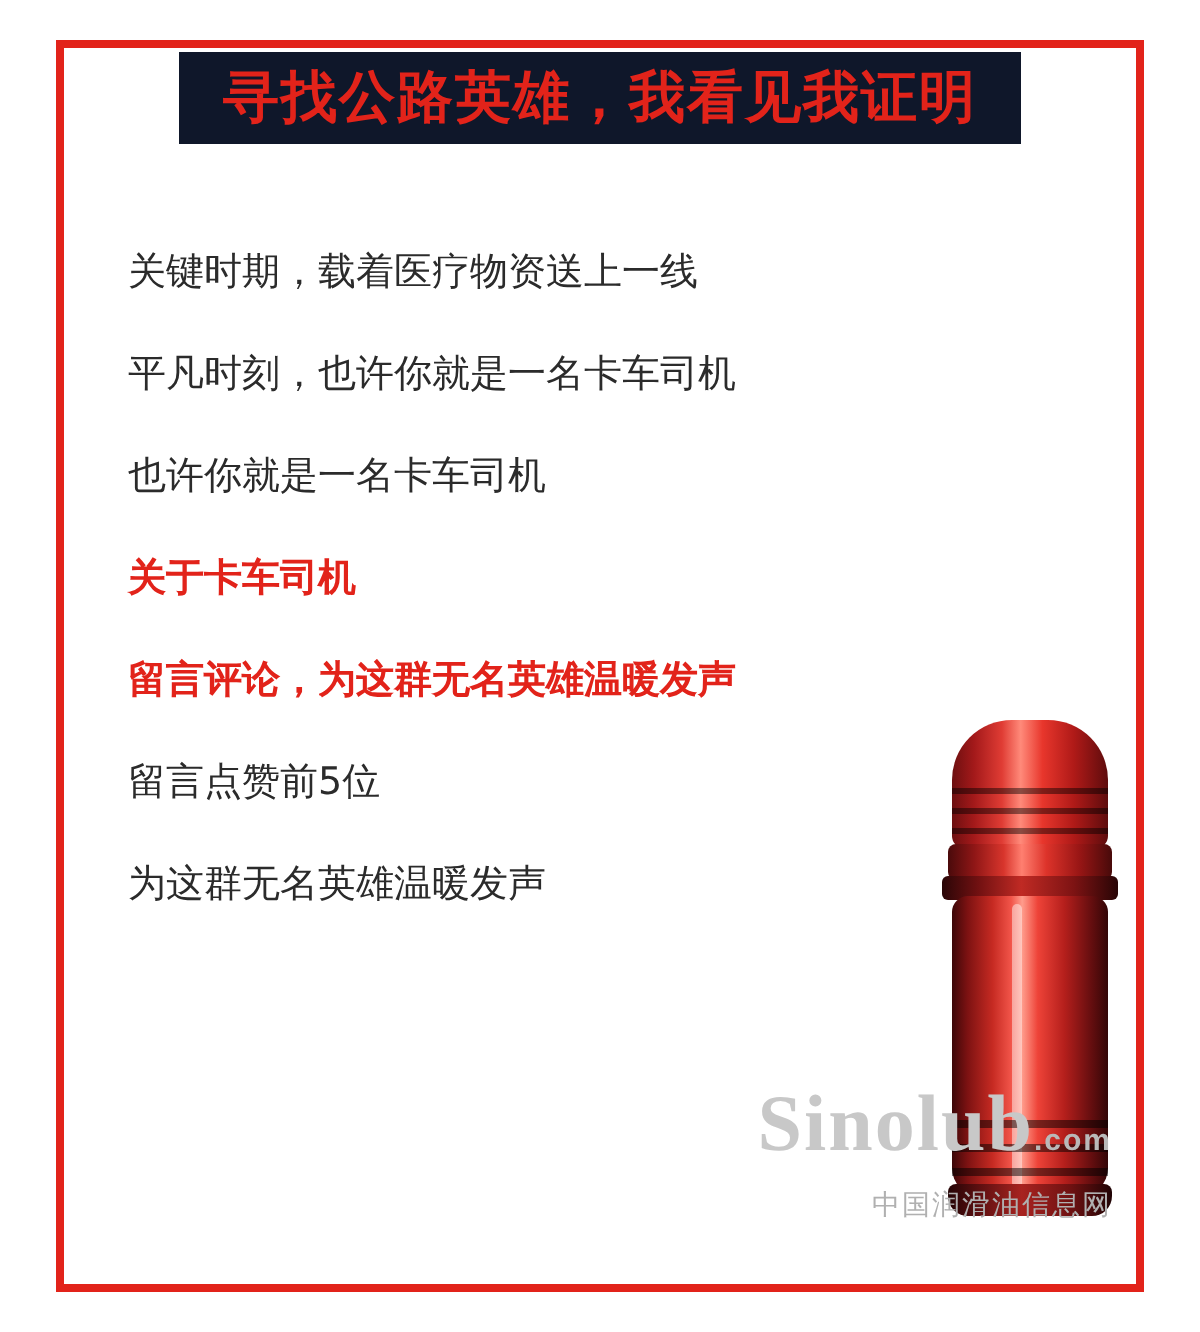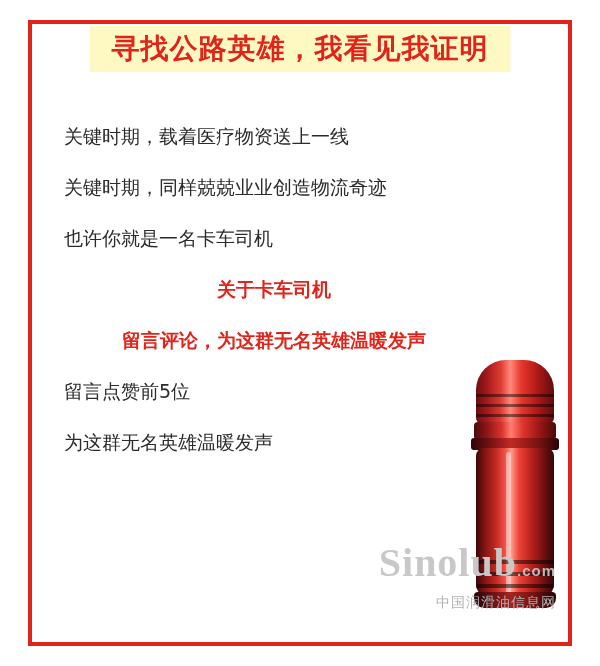--- a/index.html
+++ b/index.html
@@ -27,21 +27,21 @@
     width: 544px;
     height: 626px;
     border: 4px solid #e2231a;
     box-sizing: border-box;
   }
   .title-wrap {
     position: absolute;
     left: 50%;
     transform: translateX(-50%);
     top: 26px;
-    background: #fef9c3;
+    background: #0f172a;
     padding: 6px 22px;
     white-space: nowrap;
   }
   .title {
     color: #e2231a;
     font-size: 28px;
     font-weight: bold;
     letter-spacing: 1px;
     line-height: 34px;
     font-family: "DejaVu Sans", "Liberation Sans", sans-serif;
@@ -57,21 +57,20 @@
     line-height: 25px;
     color: #2b2b2b;
     margin-bottom: 26px;
     white-space: nowrap;
     font-family: "DejaVu Sans", "Liberation Sans", sans-serif;
     margin-top: 20px;
   }
   .line.accent {
     color: #e2231a;
     font-weight: bold;
-    text-align: center;
   }
   
   .bottle {
     position: absolute;
     left: 468px;
     top: 360px;
     width: 96px;
     height: 250px;
   }
   .bottle .cap {
@@ -183,21 +182,21 @@
 <div class="poster">
 
   <div class="frame"></div>
 
   <div class="title-wrap">
     <div class="title">寻找公路英雄，我看见我证明</div>
   </div>
 
   <div class="lines">
     <div class="line">关键时期，载着医疗物资送上一线</div>
-    <div class="line">关键时期，同样兢兢业业创造物流奇迹</div>
+    <div class="line">平凡时刻，也许你就是一名卡车司机</div>
     <div class="line">也许你就是一名卡车司机</div>
     <div class="line accent">关于卡车司机</div>
     <div class="line accent">留言评论，为这群无名英雄温暖发声</div>
     <div class="line">留言点赞前5位</div>
     <div class="line">为这群无名英雄温暖发声</div>
   </div>
 
   <div class="bottle">
     <div class="cap"></div>
     <div class="capline" style="top:34px"></div>

